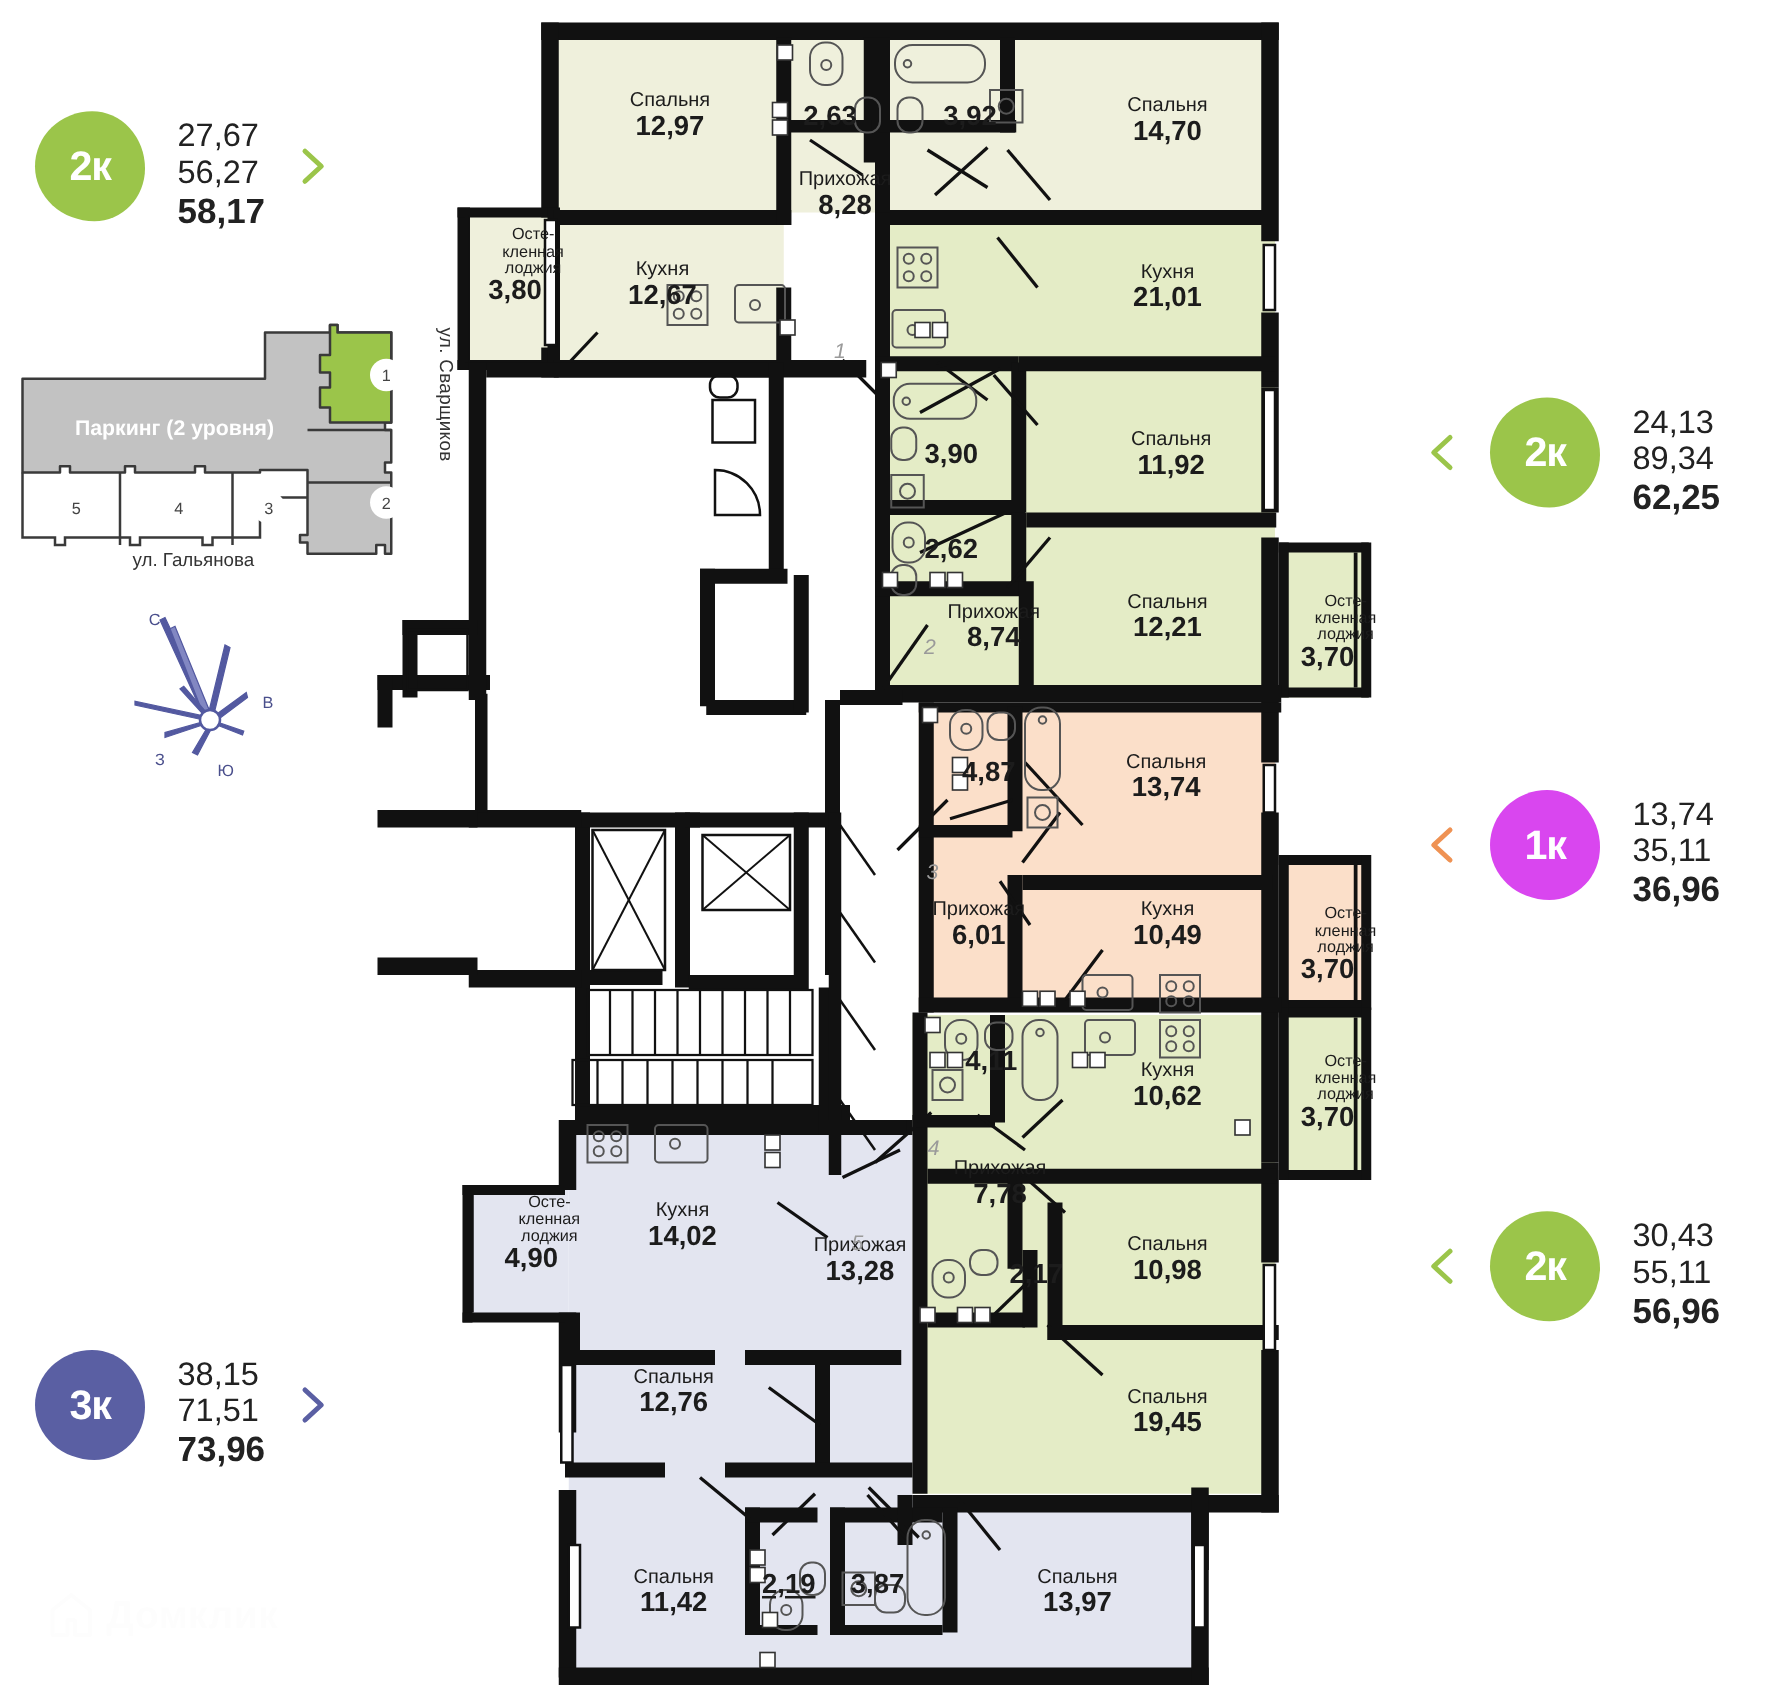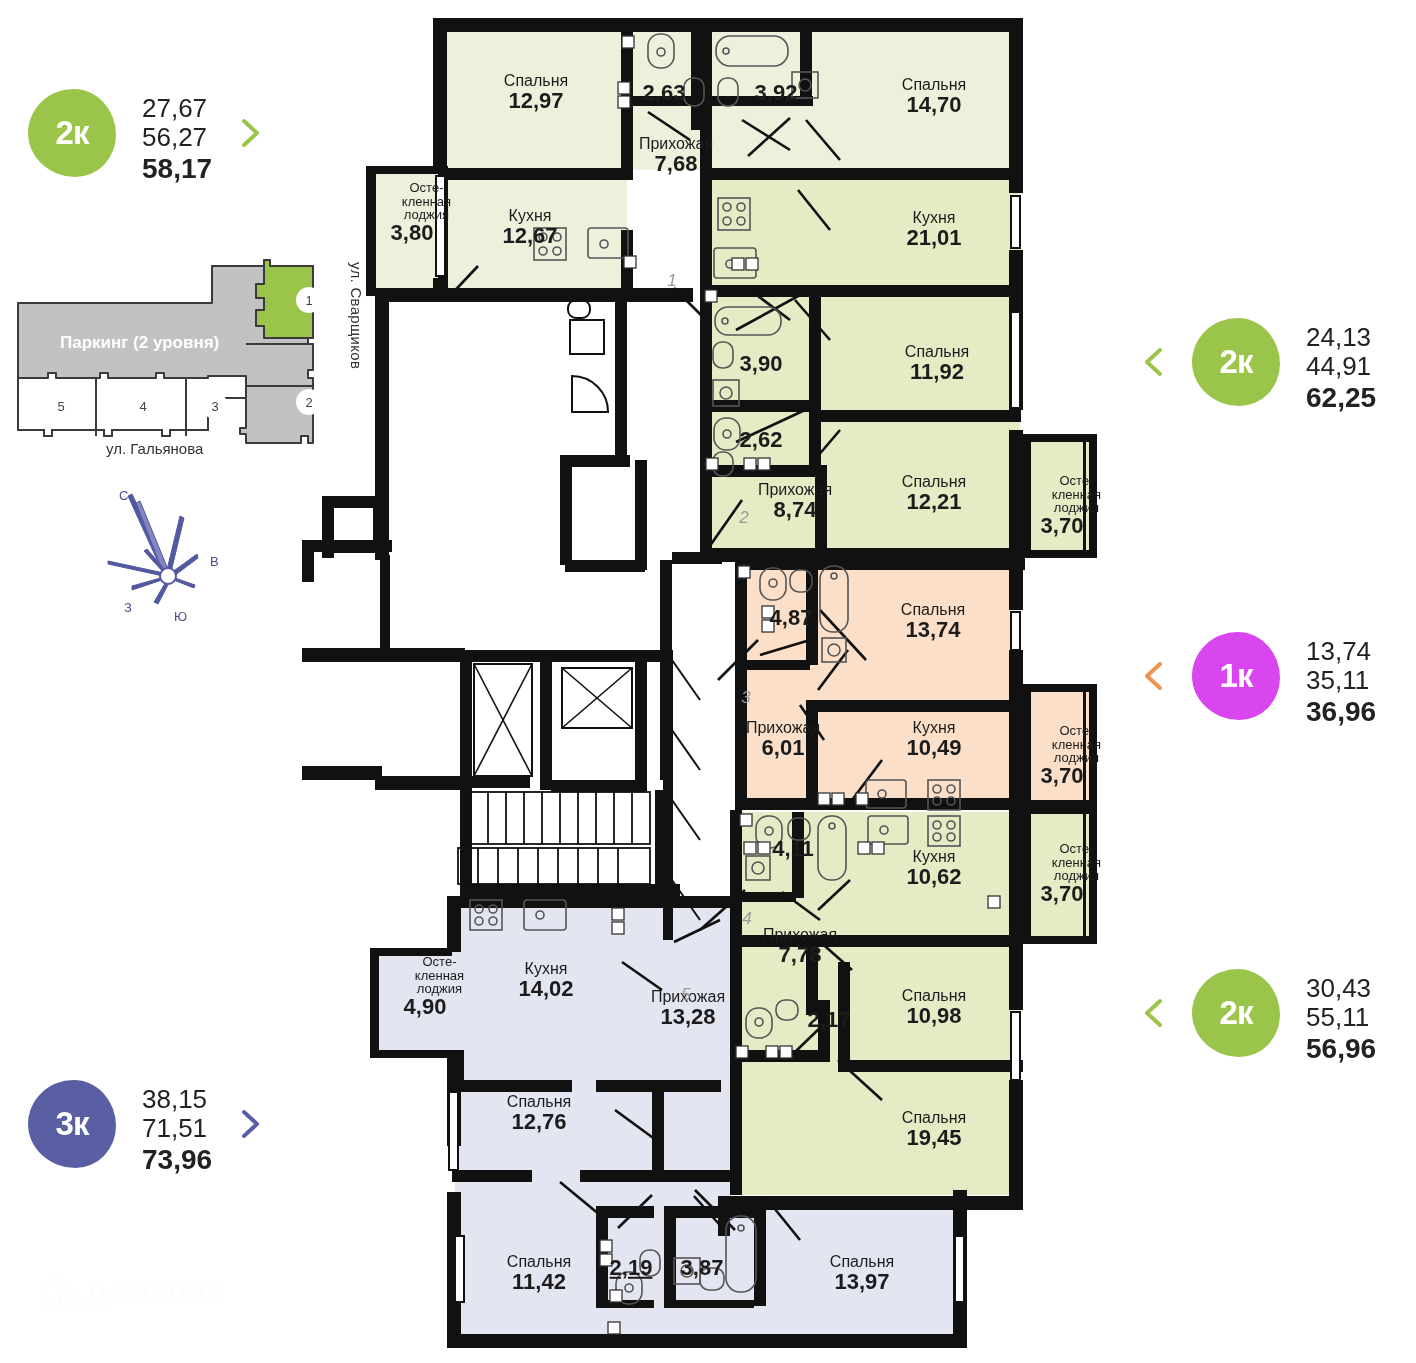--- a/index.html
+++ b/index.html
@@ -65,21 +65,21 @@
   <div class="chev">
     <svg width="26" height="40" viewBox="0 0 26 40">
         <polyline points="20,8 7,20 20,32" fill="none" stroke="#9bc54a" stroke-width="4" stroke-linecap="round" stroke-linejoin="round"></polyline>
       </svg>
   </div>
   <div class="blob" style="background:#9bc54a;">
     <span>2к</span>
   </div>
   <div class="areas">
     <span>24,13</span>
-    <span>44,91</span>
+    <span>89,34</span>
     <span class="big">62,25</span>
   </div>
 </div>
 
 <div class="badge-group" style="left:1140px;top:625px;">
   <div class="chev">
     <svg width="26" height="40" viewBox="0 0 26 40">
         <polyline points="20,8 7,20 20,32" fill="none" stroke="#ef9253" stroke-width="4" stroke-linecap="round" stroke-linejoin="round"></polyline>
       </svg>
   </div>
@@ -575,21 +575,21 @@
       <rect x="612" y="922" width="12" height="12"></rect>
     <rect x="988" y="896" width="12" height="12"></rect>
   </g>
 </svg>
 
 <div id="labels">
     <div class="room-label" style="left: 536px; top: 93px;"><span class="nm">Спальня</span><span class="ar">12,97</span></div>
     <div class="room-label" style="left: 664px; top: 93px;"><span class="ar">2,63</span></div>
     <div class="room-label" style="left: 776px; top: 93px;"><span class="ar">3,92</span></div>
     <div class="room-label" style="left: 934px; top: 97px;"><span class="nm">Спальня</span><span class="ar">14,70</span></div>
-    <div class="room-label" style="left: 676px; top: 156px;"><span class="nm">Прихожая</span><span class="ar">7,68</span></div>
+    <div class="room-label" style="left: 676px; top: 156px;"><span class="nm">Прихожая</span><span class="ar">8,28</span></div>
     <div class="room-label" style="left: 530px; top: 228px;"><span class="nm">Кухня</span><span class="ar">12,67</span></div>
     <div class="room-label lg-wrap" style="left: 412px; top: 212px;"><span class="lg">Осте-<br>кленная<br>лоджия</span><span class="ar">3,80</span></div>
     <div class="room-label" style="left: 934px; top: 230px;"><span class="nm">Кухня</span><span class="ar">21,01</span></div>
     <div class="room-label" style="left: 761px; top: 364px;"><span class="ar">3,90</span></div>
     <div class="room-label" style="left: 937px; top: 364px;"><span class="nm">Спальня</span><span class="ar">11,92</span></div>
     <div class="room-label" style="left: 761px; top: 440px;"><span class="ar">2,62</span></div>
     <div class="room-label" style="left: 934px; top: 494px;"><span class="nm">Спальня</span><span class="ar">12,21</span></div>
     <div class="room-label" style="left: 795px; top: 502px;"><span class="nm">Прихожая</span><span class="ar">8,74</span></div>
     <div class="room-label lg-wrap" style="left: 1062px; top: 505px;"><span class="lg">Осте-<br>кленная<br>лоджия</span><span class="ar">3,70</span></div>
     <div class="room-label" style="left: 791px; top: 618px;"><span class="ar">4,87</span></div>

